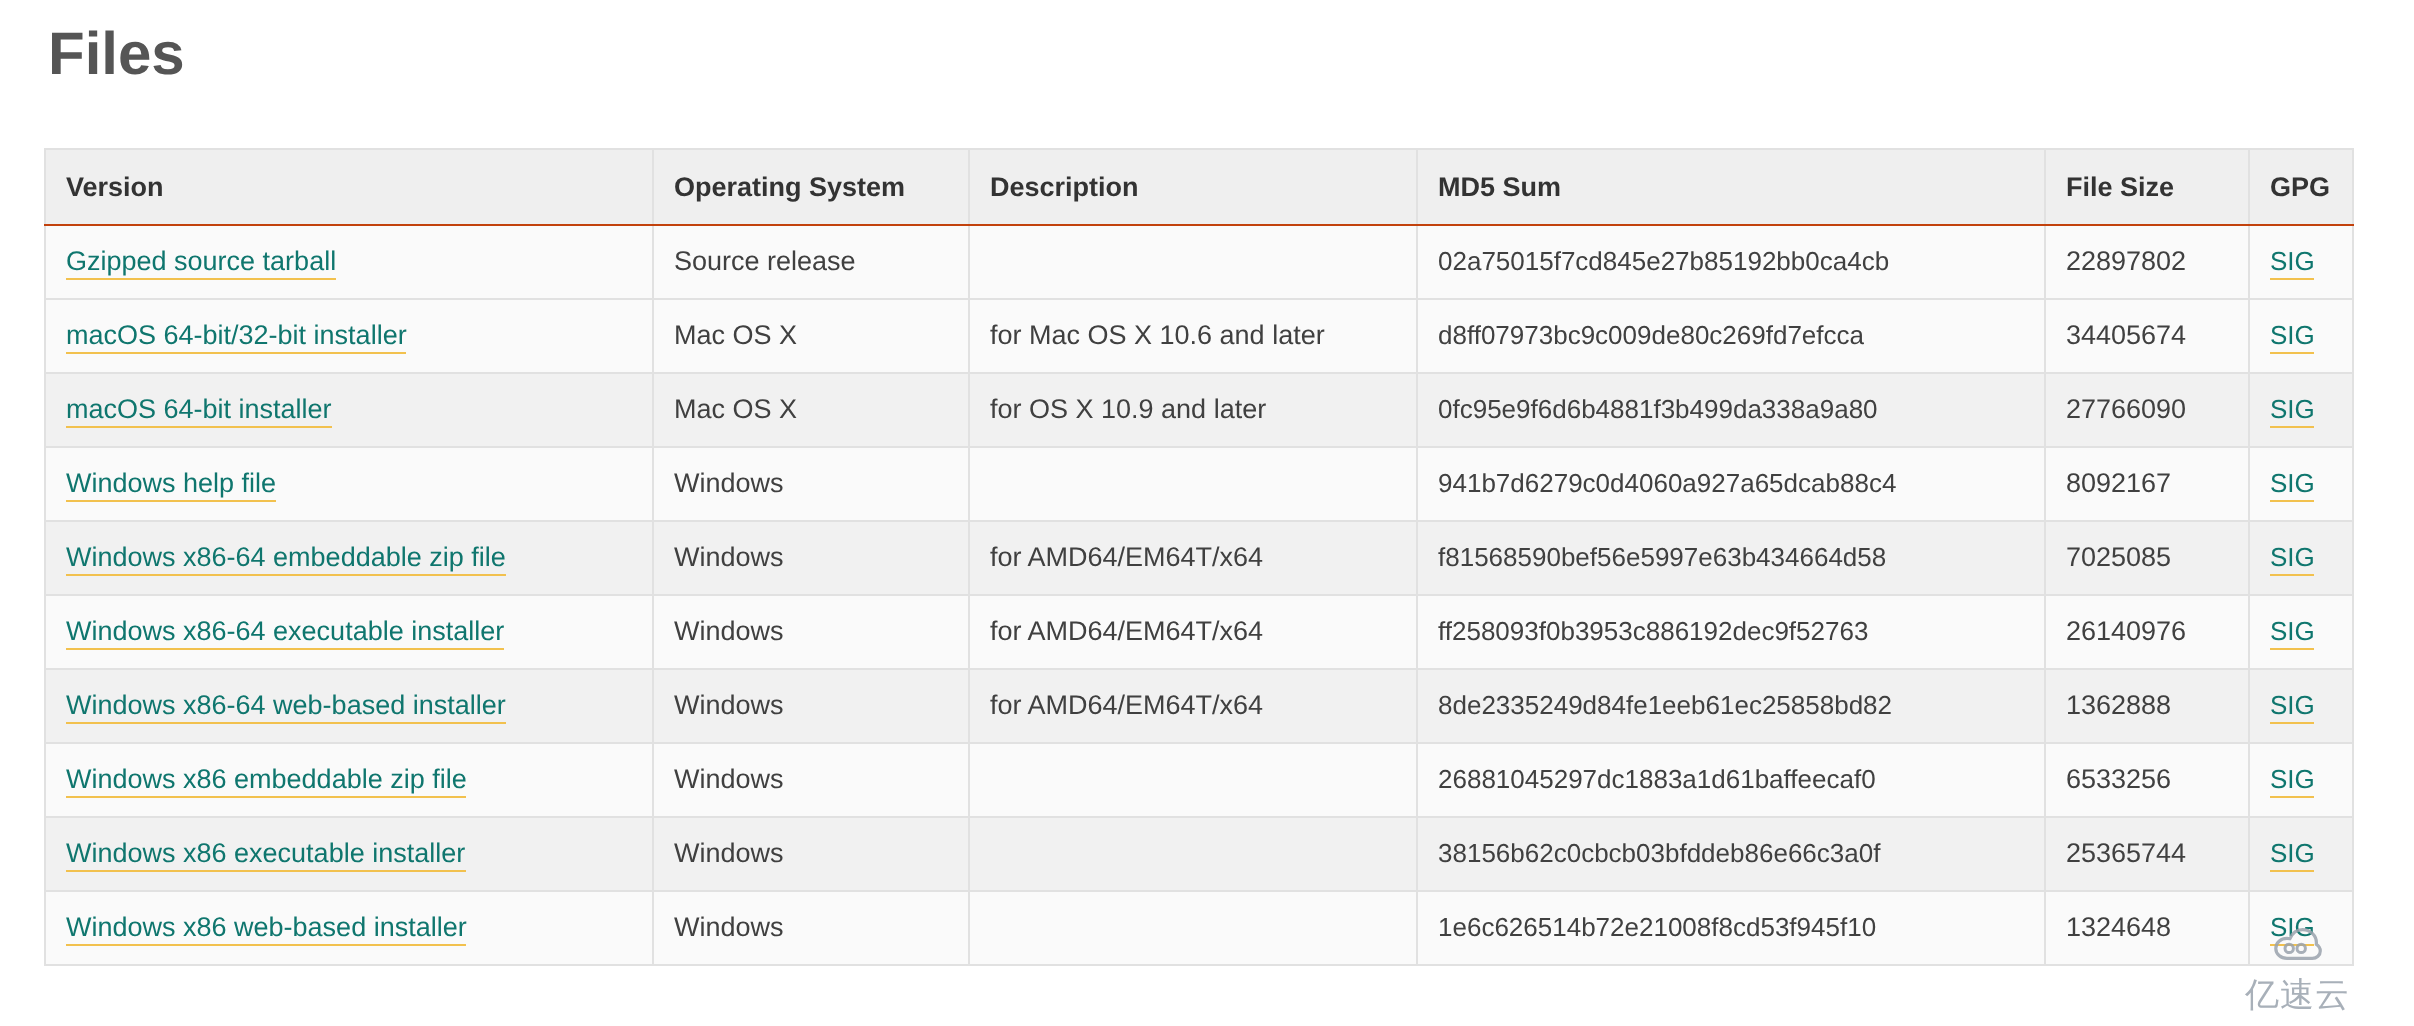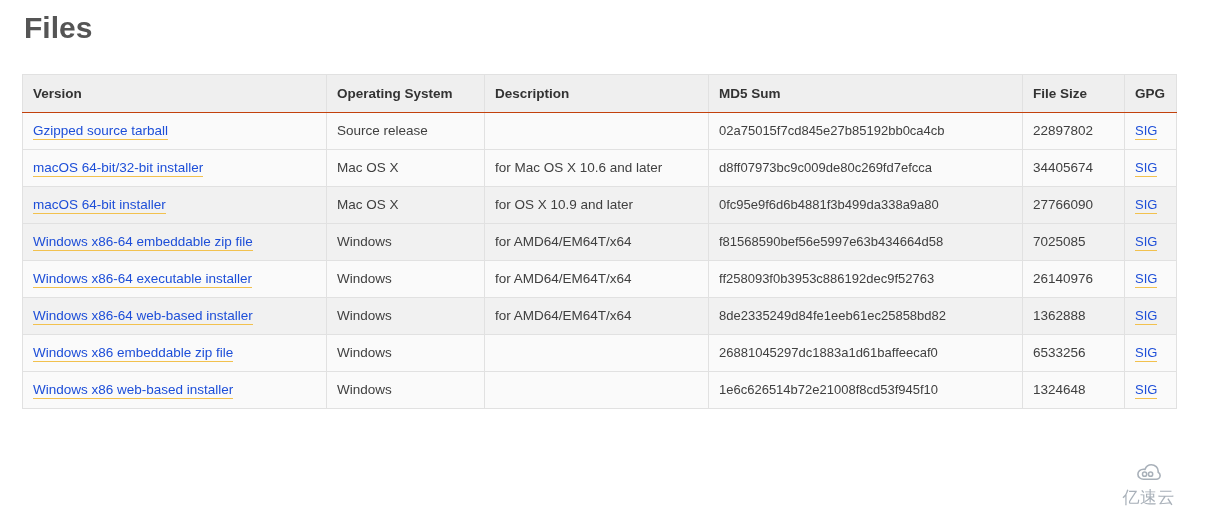--- a/index.html
+++ b/index.html
@@ -86,21 +86,21 @@
   
   col.c-version { width: 304px; }
   col.c-os      { width: 158px; }
   col.c-desc    { width: 224px; }
   col.c-md5     { width: 314px; }
   col.c-size    { width: 102px; }
   col.c-gpg     { width: 52px; }
 
   a.file-link,
   a.sig-link {
-    color: #1d4ed8;
+    color: #0f766e;
     text-decoration: none;
     border-bottom: 1px solid #f2c14e;
     padding-bottom: 1px;
     cursor: pointer;
   }
   a.sig-link {
     font-size: 13px;
   }
 
   td.md5-cell {
@@ -181,20 +181,28 @@
             <td><a class="sig-link">SIG</a></td>
           </tr>
           <tr class="row-even">
             <td><a class="file-link">macOS 64-bit installer</a></td>
             <td>Mac OS X</td>
             <td>for OS X 10.9 and later</td>
             <td class="md5-cell">0fc95e9f6d6b4881f3b499da338a9a80</td>
             <td class="size-cell">27766090</td>
             <td><a class="sig-link">SIG</a></td>
           </tr>
+          <tr class="row-odd">
+            <td><a class="file-link">Windows help file</a></td>
+            <td>Windows</td>
+            <td></td>
+            <td class="md5-cell">941b7d6279c0d4060a927a65dcab88c4</td>
+            <td class="size-cell">8092167</td>
+            <td><a class="sig-link">SIG</a></td>
+          </tr>
           <tr class="row-even">
             <td><a class="file-link">Windows x86-64 embeddable zip file</a></td>
             <td>Windows</td>
             <td>for AMD64/EM64T/x64</td>
             <td class="md5-cell">f81568590bef56e5997e63b434664d58</td>
             <td class="size-cell">7025085</td>
             <td><a class="sig-link">SIG</a></td>
           </tr>
           <tr class="row-odd">
             <td><a class="file-link">Windows x86-64 executable installer</a></td>
@@ -211,20 +219,28 @@
             <td class="md5-cell">8de2335249d84fe1eeb61ec25858bd82</td>
             <td class="size-cell">1362888</td>
             <td><a class="sig-link">SIG</a></td>
           </tr>
           <tr class="row-odd">
             <td><a class="file-link">Windows x86 embeddable zip file</a></td>
             <td>Windows</td>
             <td></td>
             <td class="md5-cell">26881045297dc1883a1d61baffeecaf0</td>
             <td class="size-cell">6533256</td>
+            <td><a class="sig-link">SIG</a></td>
+          </tr>
+          <tr class="row-even">
+            <td><a class="file-link">Windows x86 executable installer</a></td>
+            <td>Windows</td>
+            <td></td>
+            <td class="md5-cell">38156b62c0cbcb03bfddeb86e66c3a0f</td>
+            <td class="size-cell">25365744</td>
             <td><a class="sig-link">SIG</a></td>
           </tr>
           <tr class="row-odd">
             <td><a class="file-link">Windows x86 web-based installer</a></td>
             <td>Windows</td>
             <td></td>
             <td class="md5-cell">1e6c626514b72e21008f8cd53f945f10</td>
             <td class="size-cell">1324648</td>
             <td><a class="sig-link">SIG</a></td>
           </tr>

